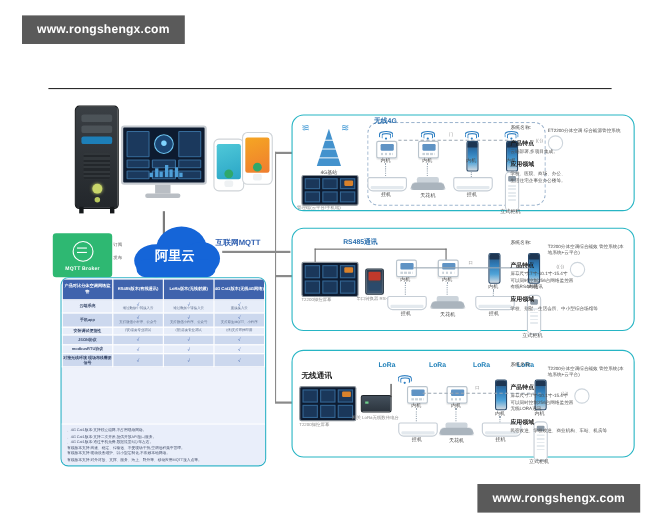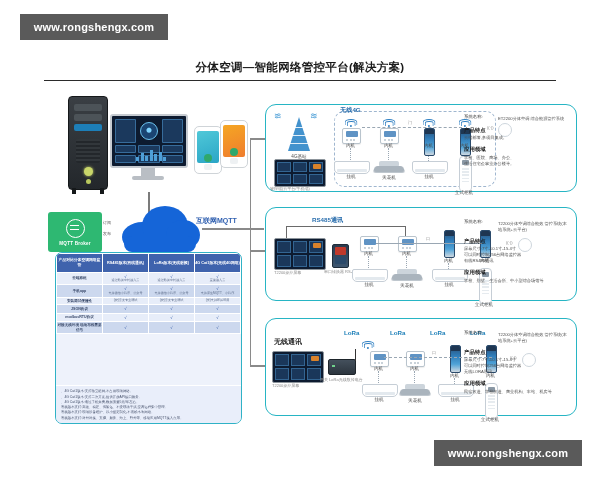--- a/index.html
+++ b/index.html
@@ -175,21 +175,20 @@
   #notes{position:absolute;left:0;right:0;bottom:0;padding:3px 4px 2px 5px;background:#e9eefa;border-top:.5px solid #fff;}
   #notes div{font-size:3.4px;color:#45506b;line-height:1.55;white-space:nowrap;overflow:hidden;}
 </style>
 </head>
 <body>
 
 <div class="wm" id="wm-top">www.rongshengx.com</div>
 <div class="wm" id="wm-bottom">www.rongshengx.com</div>
 
 <div id="title-wrap">
-  <div id="page-title">分体空调—智能网络管控平台(解决方案)</div>
   <div id="title-rule"></div>
 </div>
 
 <div id="hw-cluster">
   <div class="tower">
     <i class="bay b1"></i>
       <i class="bay b2"></i>
       <i class="bay b3"></i>
     <i class="vent"></i>
       <i class="led"></i>
@@ -242,20 +241,21 @@
 </div>
 <div class="arrowpair">
   <span class="al">订阅</span>
   <span class="bl">发布</span>
 </div>
 <div id="cloud">
   <i class="puff c1"></i>
     <i class="puff c2"></i>
     <i class="puff c3"></i>
     <i class="base"></i>
+  <div id="cloud-label">阿里云</div>
 </div>
 <div id="mqtt-link-label">互联网MQTT</div>
 <div id="trunk-h"></div>
 <div id="bus"></div>
 <div class="branch" id="br1"></div>
 <div class="branch" id="br2"></div>
 <div class="branch" id="br3"></div>
 
 <div class="panel" id="panel-1">
   <div class="antenna">

